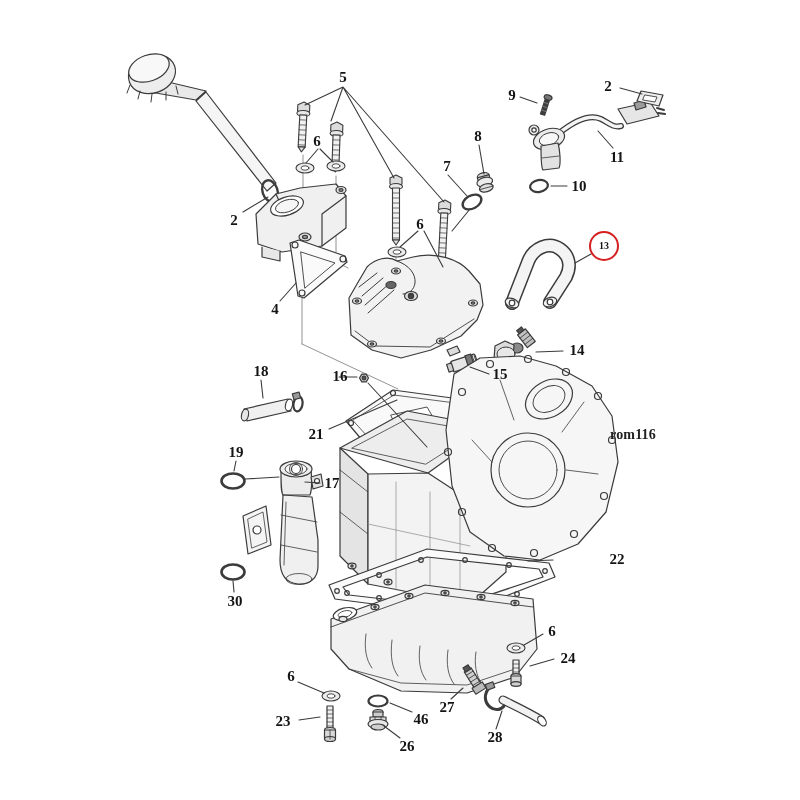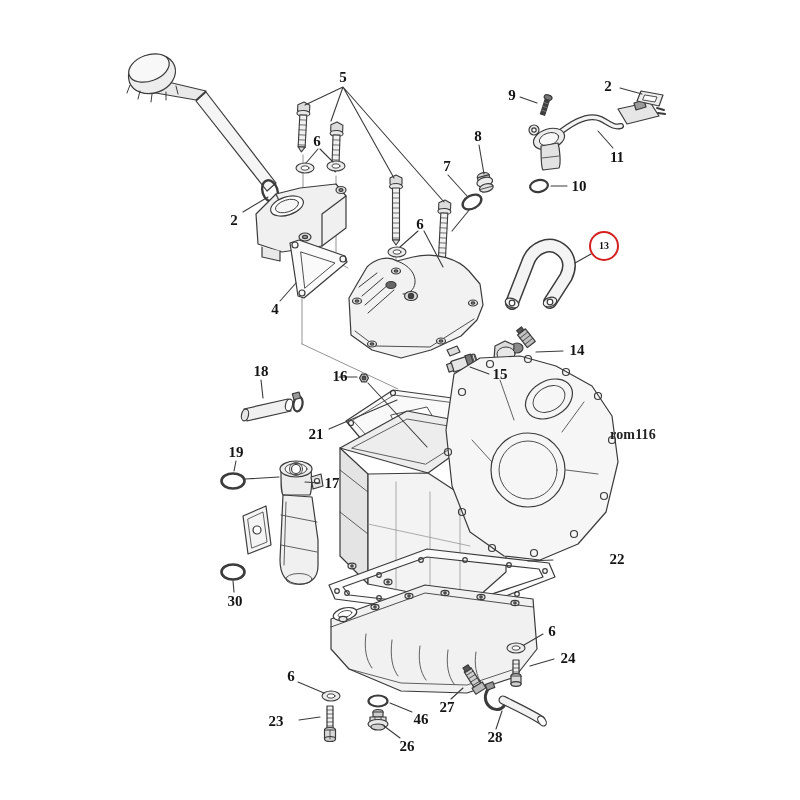--- a/index.html
+++ b/index.html
@@ -404,21 +404,21 @@
       <span class="callout circled" style="left: 604px; top: 246px;">13</span>
       <span class="callout" style="left: 577px; top: 350px;">14</span>
       <span class="callout" style="left: 500px; top: 374px;">15</span>
       <span class="callout" style="left: 328px; top: 376px; margin-left: 12px;">16</span>
       <span class="callout" style="left: 332px; top: 483px;">17</span>
       <span class="callout" style="left: 261px; top: 371px; text-align: right;">18</span>
       <span class="callout" style="left: 236px; top: 452px;">19</span>
       <span class="callout" style="left: 235px; top: 601px;">30</span>
       <span class="callout" style="left: 316px; top: 434px;">21</span>
       <span class="callout" style="left: 569px; top: 559px; margin-left: 48px;">22</span>
-      <span class="callout" style="left: 276px; top: 721px;">23</span>
+      <span class="callout" style="left: 283px; top: 721px;">23</span>
       <span class="callout" style="left: 568px; top: 658px;">24</span>
       <span class="callout" style="left: 421px; top: 719px;">46</span>
       <span class="callout" style="left: 407px; top: 746px;">26</span>
       <span class="callout" style="left: 447px; top: 707px;">27</span>
       <span class="callout" style="left: 495px; top: 737px;">28</span>
       <span class="callout" style="left: 291px; top: 676px;">6</span>
       <span class="callout" style="left: 552px; top: 631px;">6</span>
     </div>
 
 </div>

